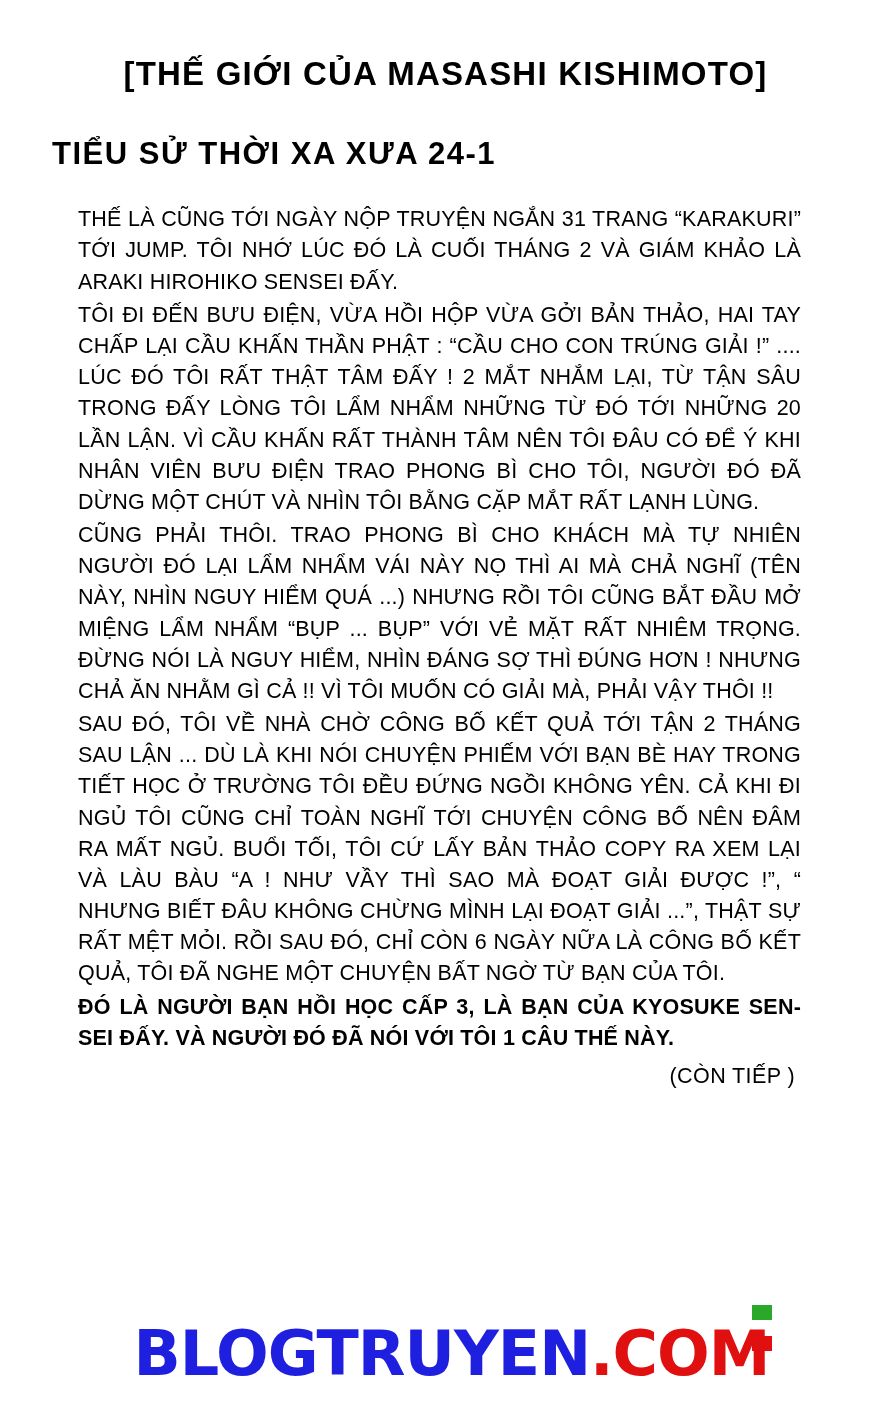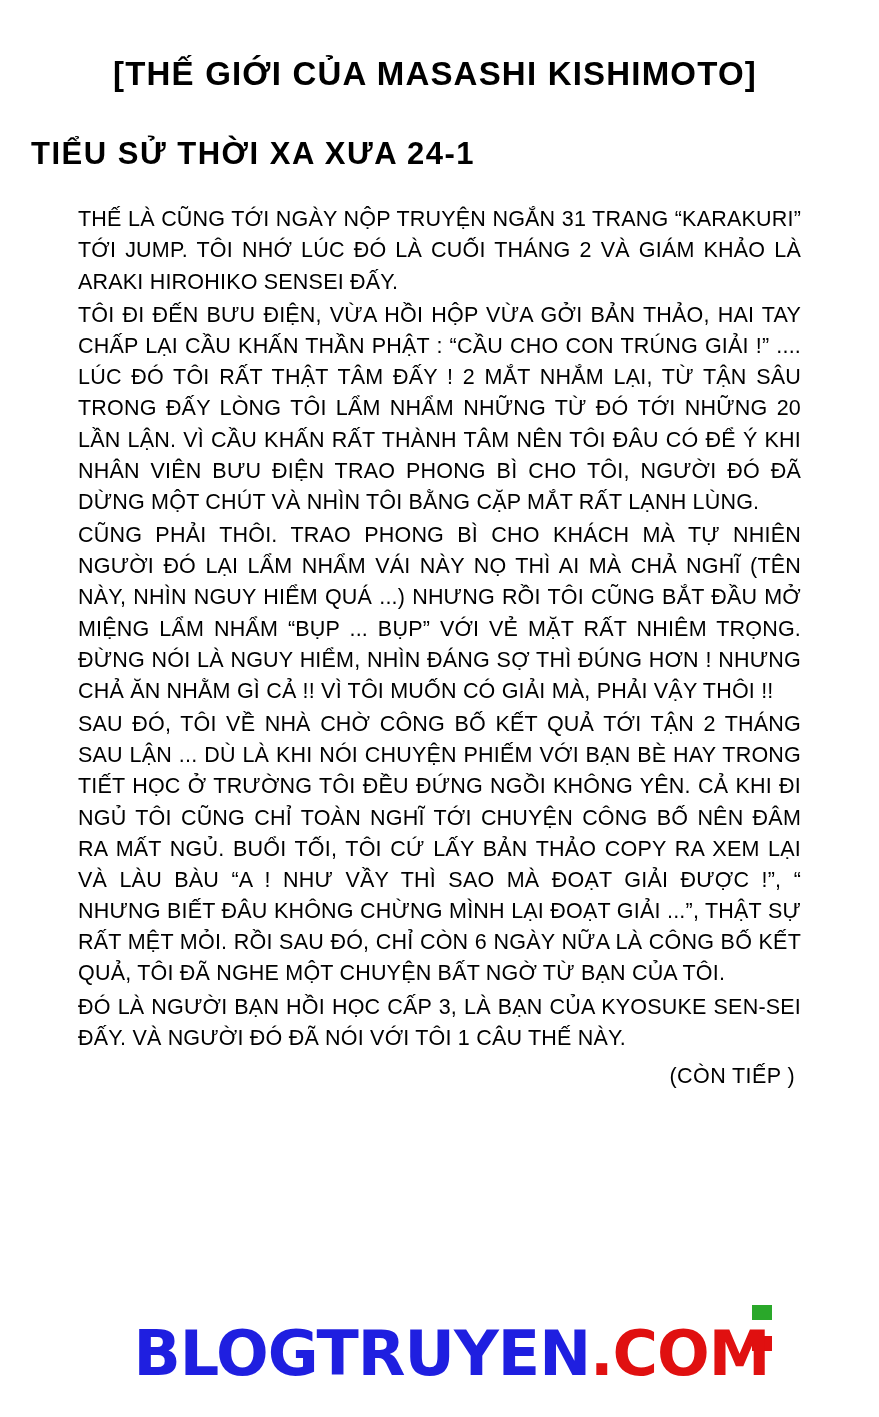--- a/index.html
+++ b/index.html
@@ -18,21 +18,21 @@
   .page {
     width: 879px;
     height: 1417px;
     box-sizing: border-box;
     padding: 0;
     position: relative;
     display: flex;
     flex-direction: column;
   }
   .title-block {
-    padding: 56px 40px 0 31px;
+    padding: 56px 40px 0 52px;
   }
   .main-title {
     font-size: 33px;
     font-weight: bold;
     letter-spacing: 1.2px;
     text-align: center;
     line-height: 1.1;
     margin: 0;
     text-transform: uppercase;
   }
@@ -52,20 +52,21 @@
     line-height: 1.45;
     letter-spacing: 0.2px;
     text-align: justify;
     text-align-last: left;
     margin: 0 0 2px 0;
     text-transform: uppercase;
     font-weight: 500;
   }
   .para.tight {
     margin-bottom: 4px;
+    font-weight: bold;
   }
   .closing {
     font-size: 21.5px;
     letter-spacing: 0.4px;
     text-align: right;
     margin-top: 10px;
     padding-right: 6px;
     text-transform: uppercase;
   }
   .footer {

